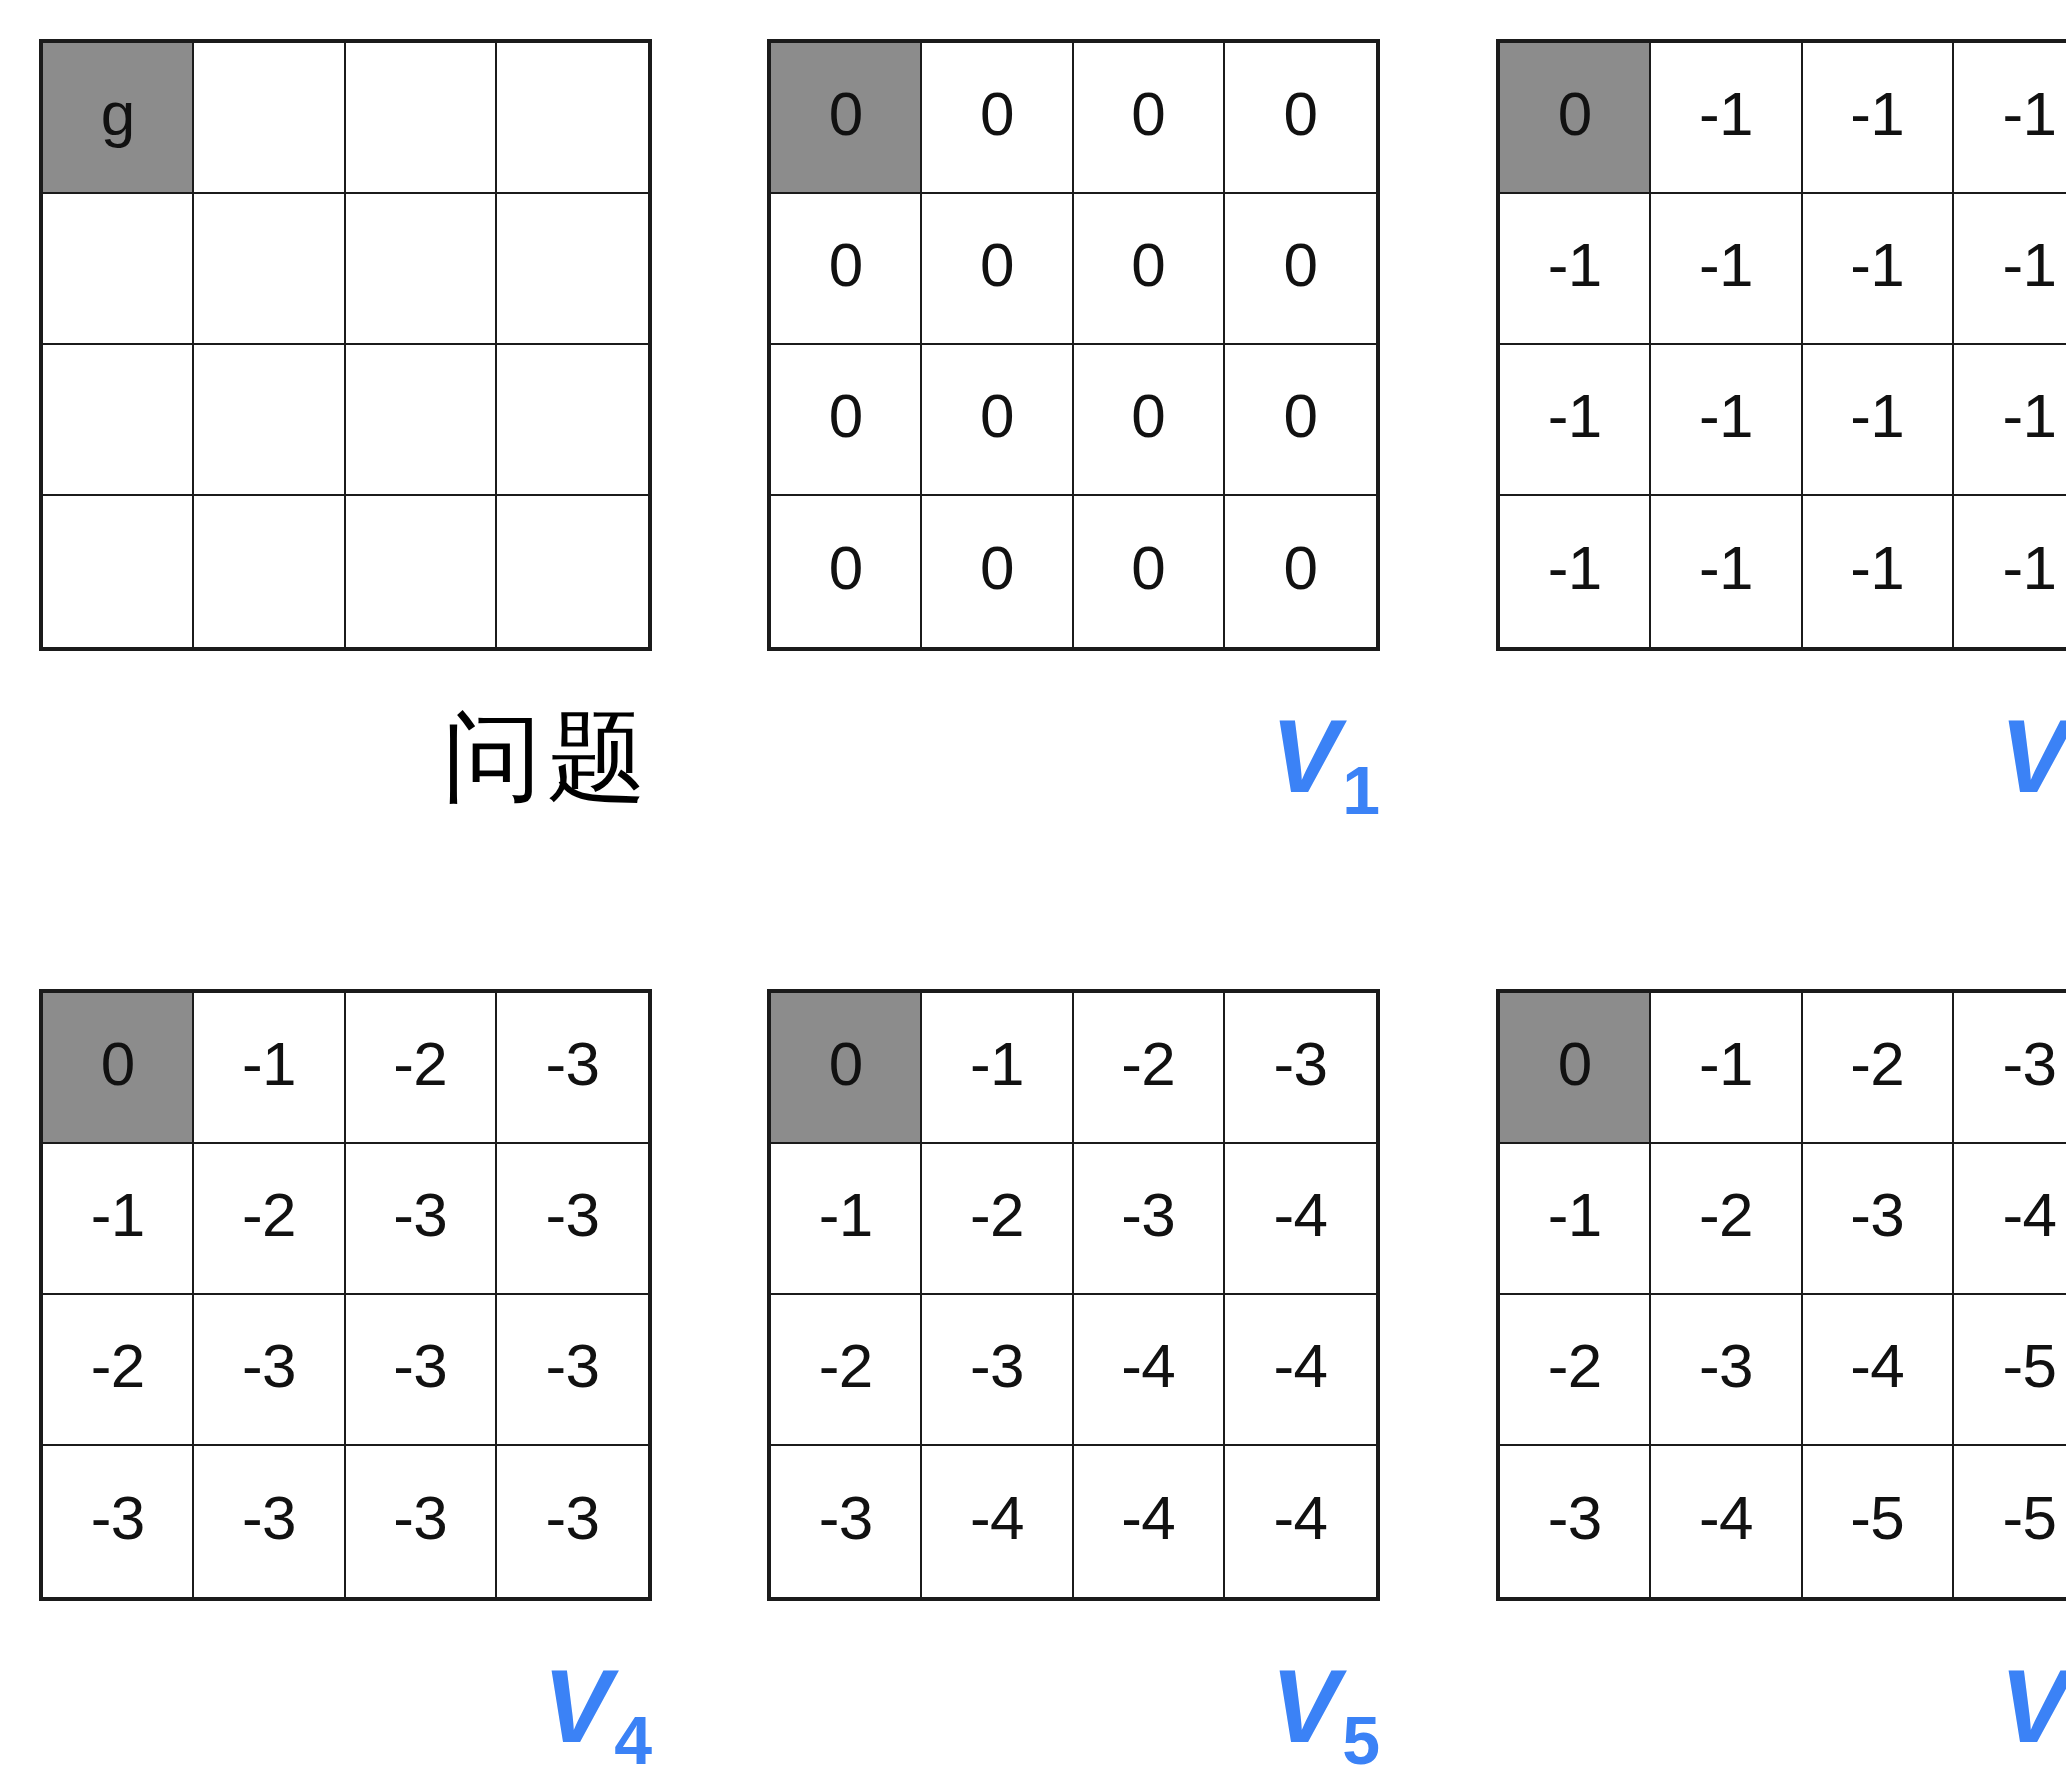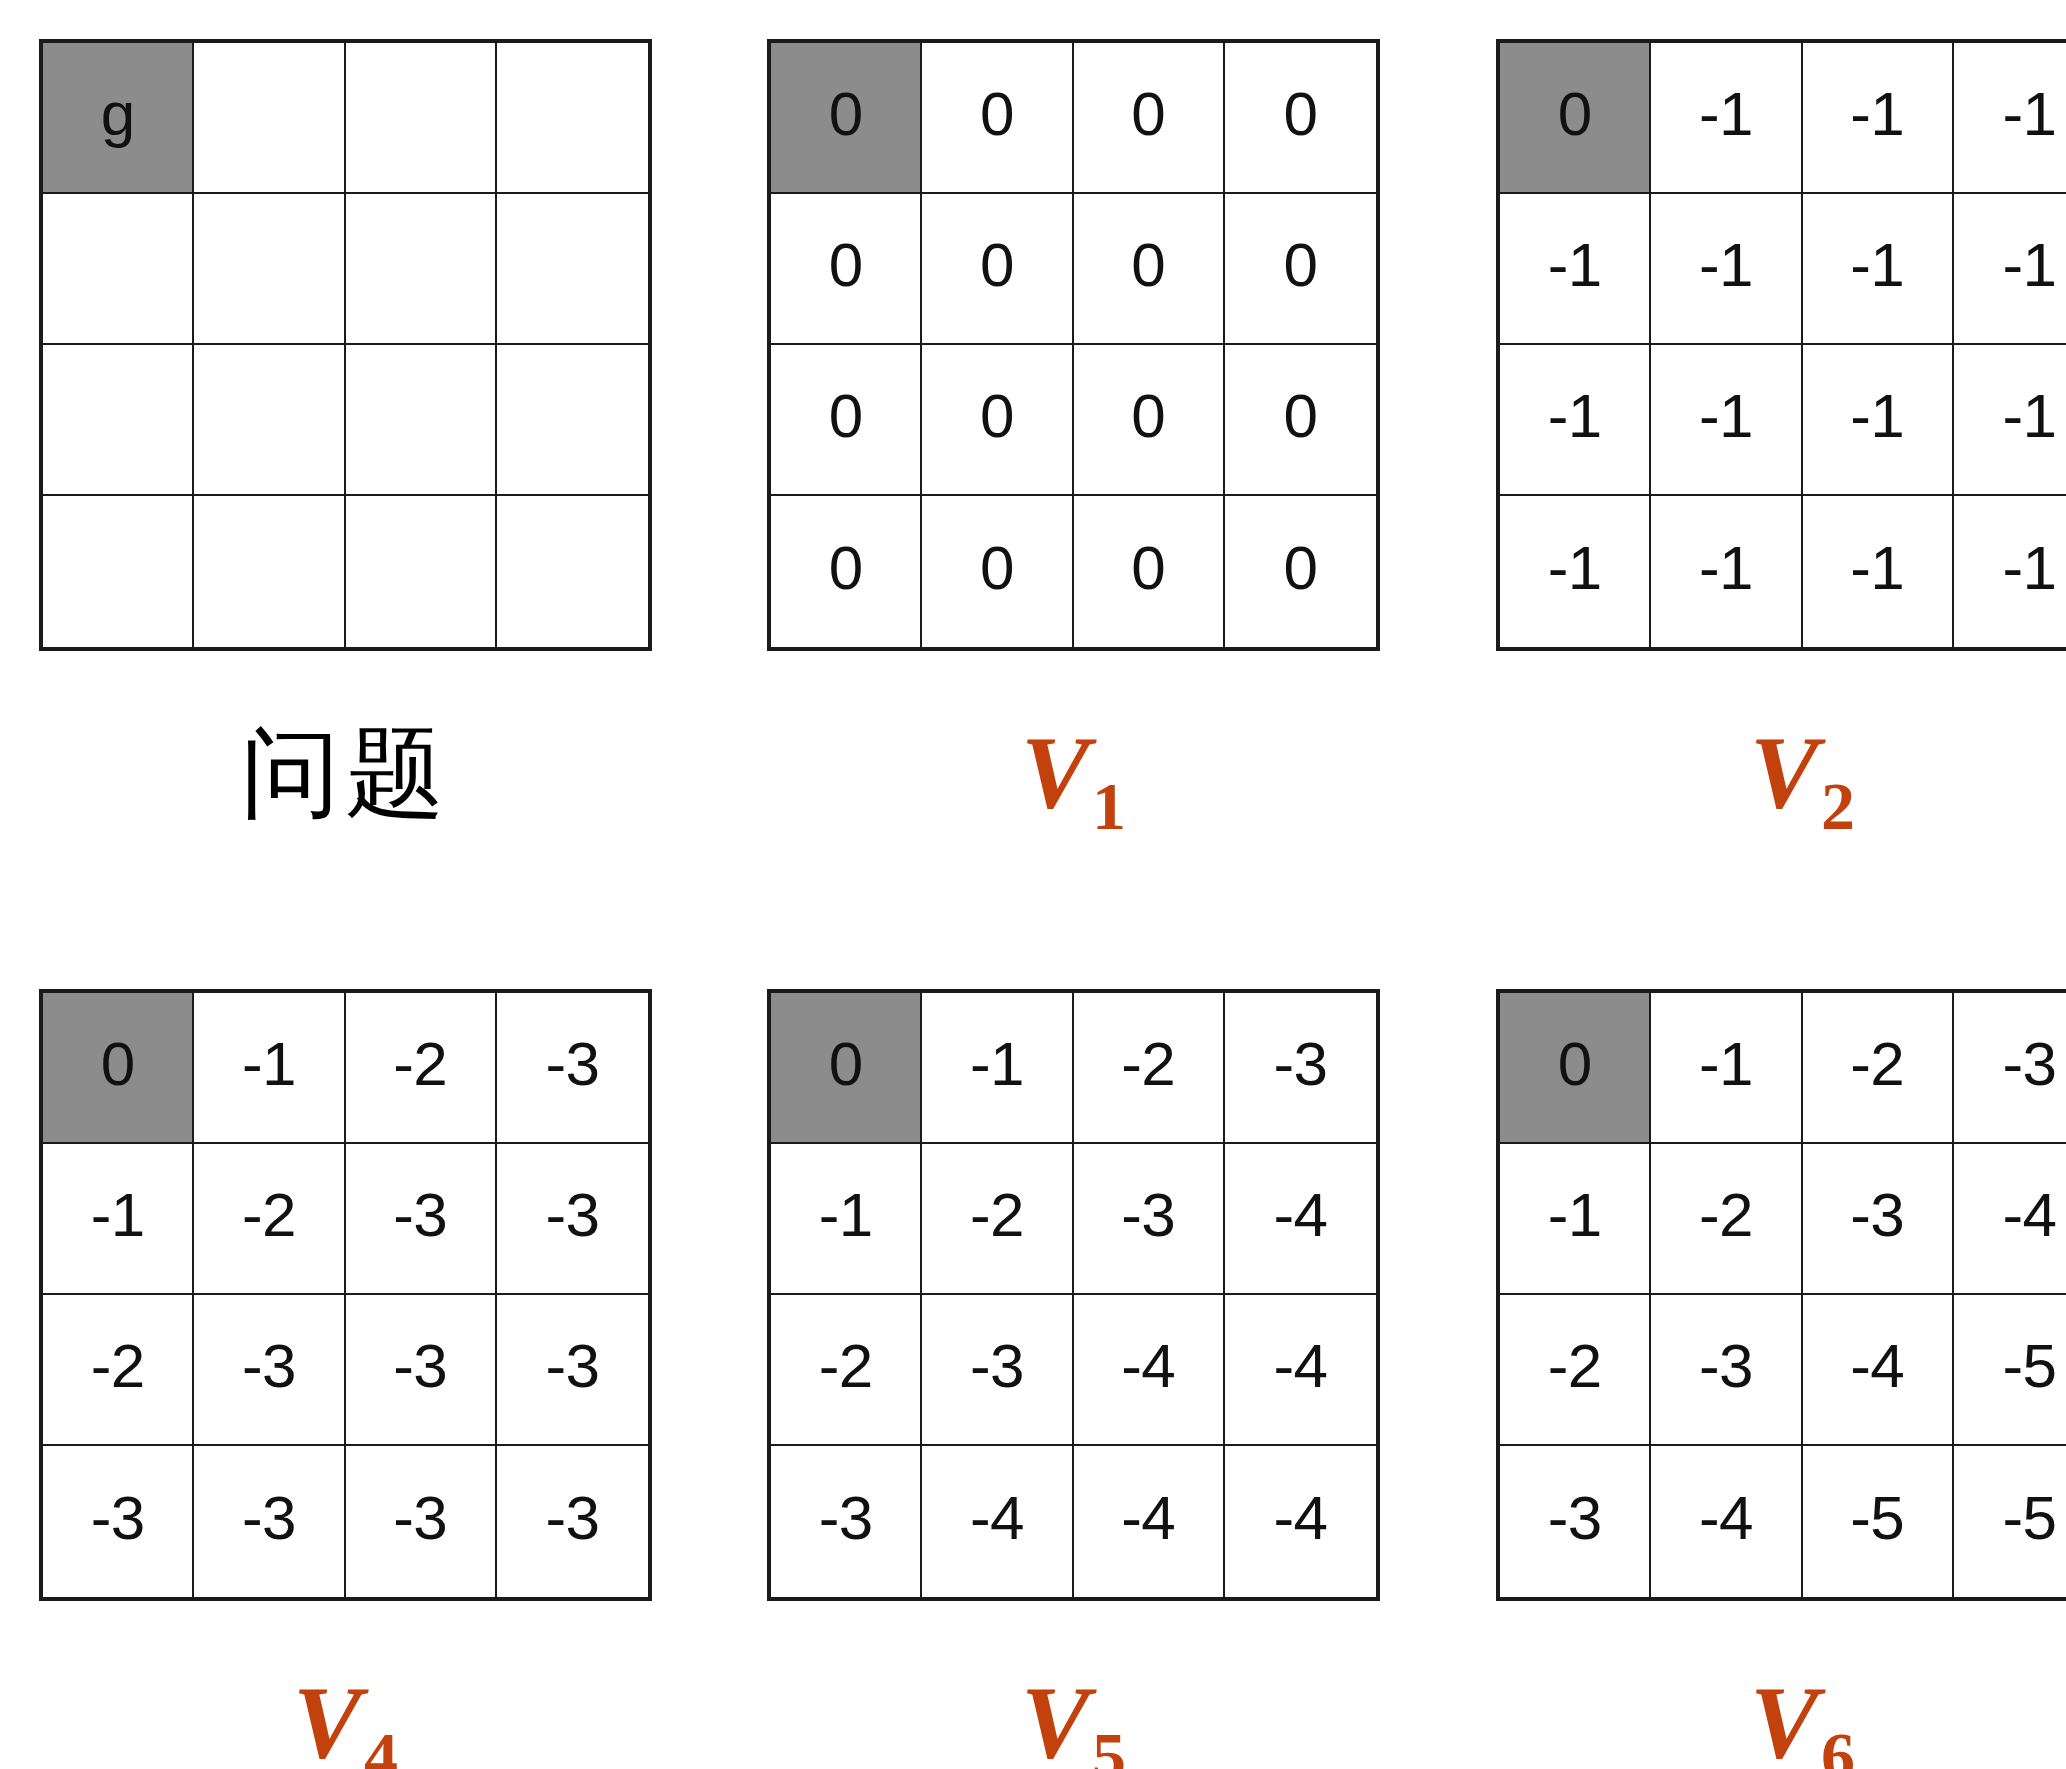--- a/index.html
+++ b/index.html
@@ -75,35 +75,35 @@
     top: 27%;
     text-align: center;
     font-family: "Liberation Sans", sans-serif;
     font-size: 62px;
     line-height: 62px;
     color: #111111;
     letter-spacing: -0.8px;
   }
 
   .panel-label {
-    margin-top: 70px;
+    margin-top: 54px;
     height: 124px;
     display: flex;
     align-items: flex-start;
-    justify-content: center;
+    justify-content: flex-end;
     width: 613px;
   }
 
   .label-math {
-    font-family: Liberation Serif, serif;
+    font-family: Liberation Sans, sans-serif;
     font-weight: bold;
     font-style: italic;
     font-size: 103px;
     line-height: 103px;
-    color: #c2410c;
+    color: #3b82f6;
     white-space: nowrap;
   }
   .label-math .sub {
     font-style: normal;
     font-weight: bold;
     font-size: 68px;
     vertical-align: sub;
     margin-left: 2.5px;
   }
 

